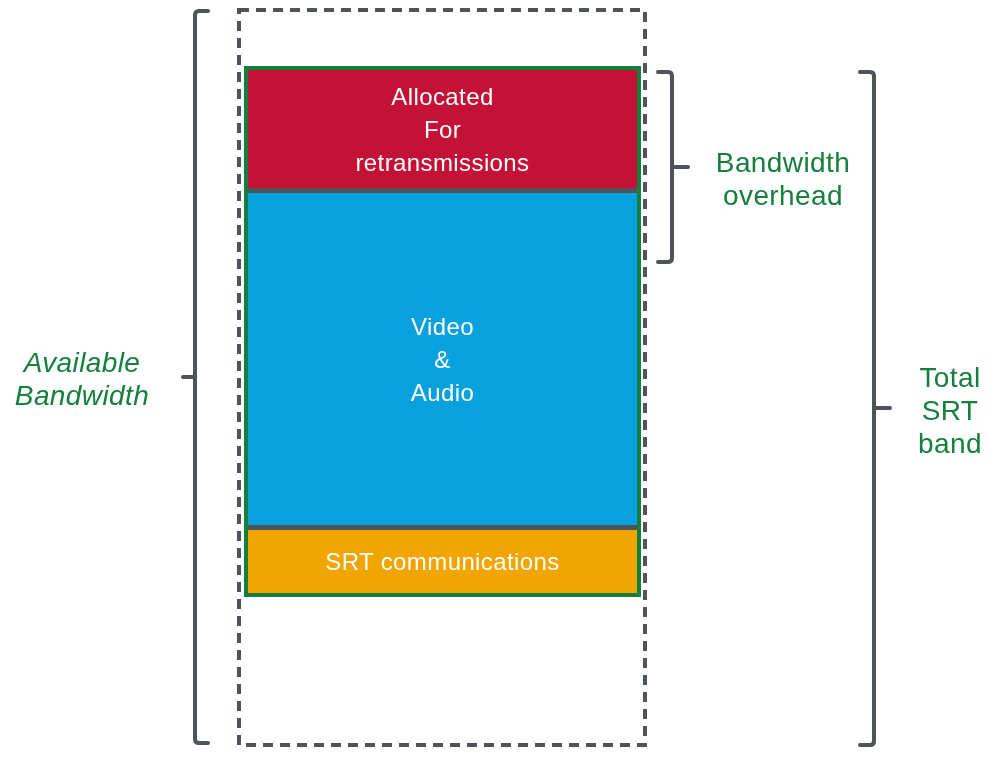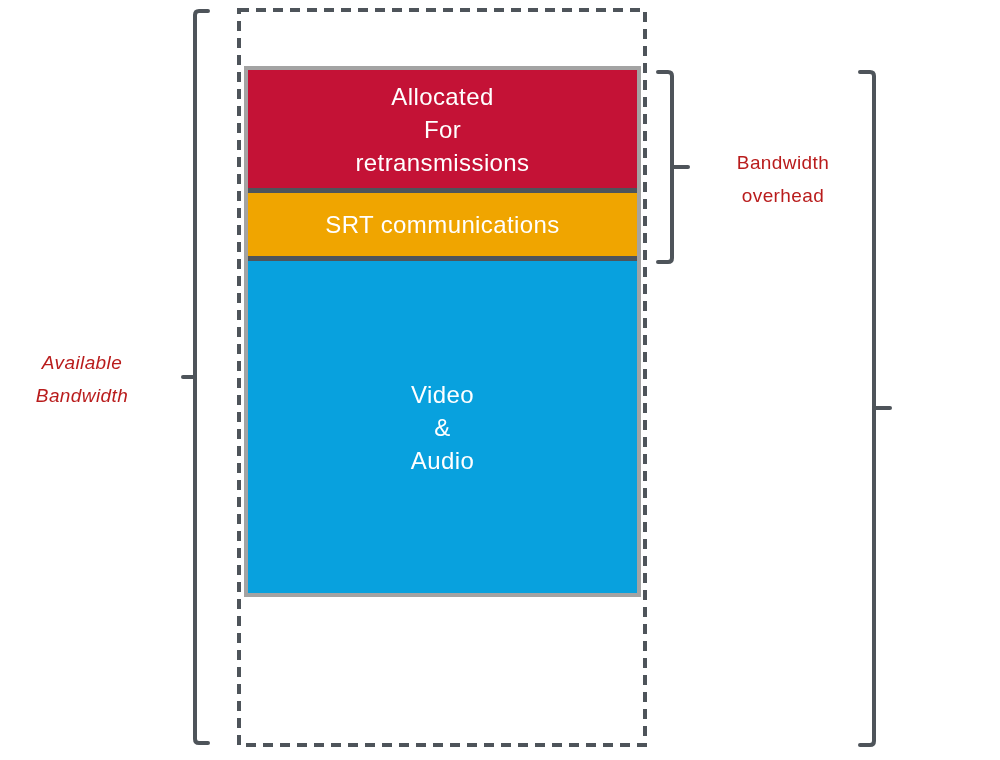--- a/index.html
+++ b/index.html
@@ -29,43 +29,43 @@
   }
   .bracket-left   { left: 180px; top: 9px;  width: 30px; height: 738px; }
   .dashed-box     { left: 235px; top: 8px;  width: 416px; height: 743px; }
   .bracket-ovh    { left: 655px; top: 70px; width: 36px; height: 196px; }
   .bracket-total  { left: 857px; top: 70px; width: 36px; height: 679px; }
 
   .stack {
     position: absolute;
     left: 244px; top: 66px;
     width: 397px; height: 531px;
-    border: 4px solid #a3a3a3;
+    border: 4px solid #15803d;
     display: flex;
     flex-direction: column;
   }
   .block {
     display: flex;
     align-items: center;
     justify-content: center;
     text-align: center;
     color: #ffffff;
     font-size: 24px;
     line-height: 33px;
     letter-spacing: 0.4px;
     white-space: pre-line;
   }
   .block-retrans { height: 118px; background: #C41236; }
   .block-srt     { height: 68px;  background: #F0A500; border-top: 5px solid #4E545A; }
   .block-video   { flex: 1;       background: #08A1DE; border-top: 5px solid #4E545A; }
 
   .side-label {
     position: absolute;
-    color: #b91c1c;
-    font-size: 19px;
+    color: #15803d;
+    font-size: 28px;
     line-height: 33px;
     letter-spacing: 0.4px;
     text-align: center;
     white-space: pre-line;
   }
   .label-available { left: 2px;   top: 346px; width: 160px; font-style: italic; }
   .label-overhead  { left: 706px; top: 146px; width: 154px; }
   .label-total     { left: 900px; top: 361px; width: 100px; }
 </style>
 </head>
@@ -83,35 +83,38 @@
   <svg class="dashed-box" viewBox="0 0 416 743">
     <rect x="4" y="2" width="406" height="735"></rect>
   </svg>
 
   <div class="stack">
     <div class="block block-retrans">
       <span>Allocated
 For
 retransmissions</span>
     </div>
-    <div class="block block-srt">
-      <span>SRT communications</span>
-    </div>
     <div class="block block-video">
       <span>Video
 &amp;
 Audio</span>
+    </div>
+    <div class="block block-srt">
+      <span>SRT communications</span>
     </div>
   </div>
 
   <svg class="bracket bracket-ovh" viewBox="0 0 36 196">
     <path d="M3 2 H13 Q17 2 17 6 V188 Q17 192 13 192 H3"></path>
     <path d="M17 97 H33"></path>
   </svg>
   <div class="side-label label-overhead">Bandwidth
 overhead</div>
 
   <svg class="bracket bracket-total" viewBox="0 0 36 679">
     <path d="M3 2 H13 Q17 2 17 6 V671 Q17 675 13 675 H3"></path>
     <path d="M17 338 H33"></path>
   </svg>
+  <div class="side-label label-total">Total
+SRT
+band</div>
 
 </div>
 
 </body></html>

